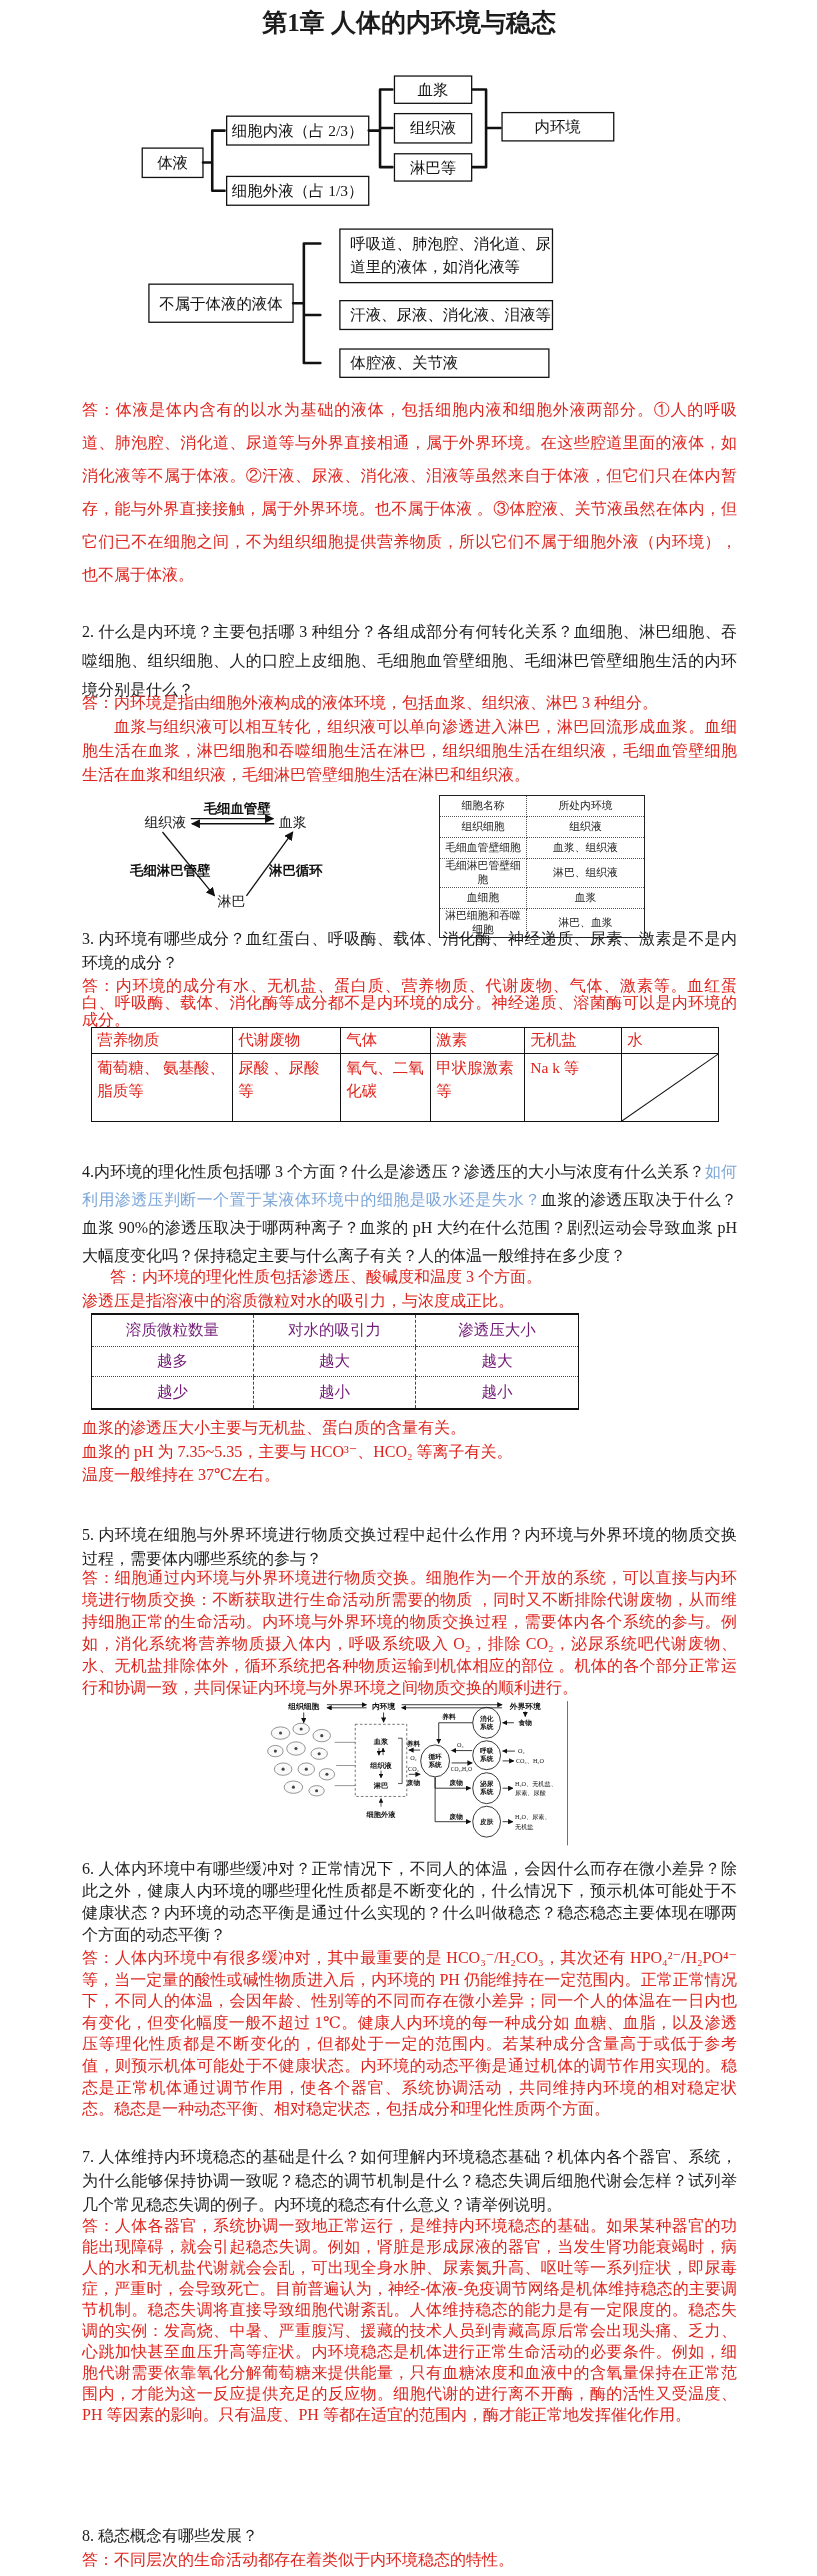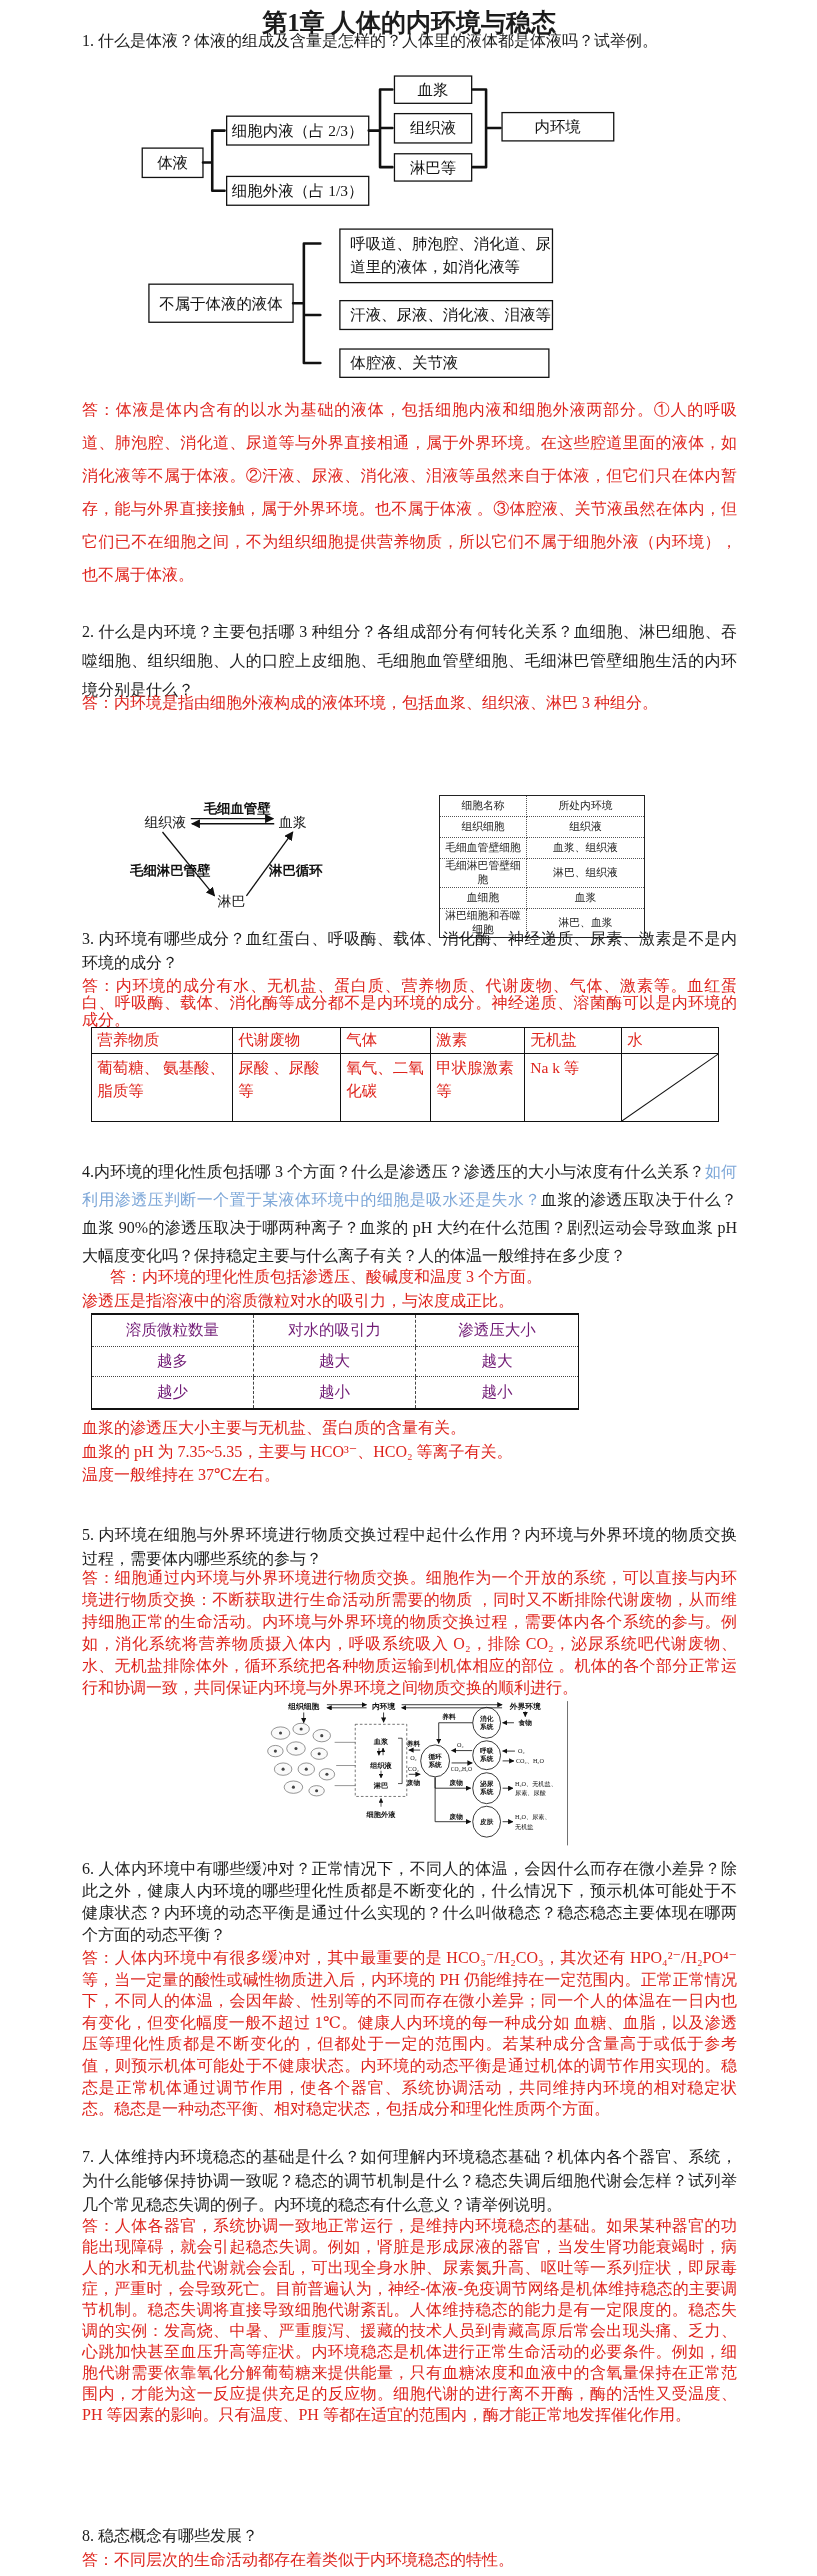--- a/index.html
+++ b/index.html
@@ -35,21 +35,20 @@
   .diagcell{position:relative;}
   .diagcell svg{position:absolute;left:0;top:0;width:100%;height:100%;}
 </style>
 </head>
 <body>
 
 <div id="page">
 
   <div class="abs title" style="left:0;top:6.2px;">第1章 人体的内环境与稳态</div>
 
-  <div class="abs para" style="left:82px;top:31px;width:655px;">1. 什么是体液？体液的组成及含量是怎样的？人体里的液体都是体液吗？试举例。</div>
 
   <svg class="abs dbox" style="left:134px;top:67px;" width="489" height="155" viewBox="0 0 950 300">
     <path class="brace" d="M134 185 H152 M152 123 V240 M152 123 H176 M152 240 H176"></path>
     <path class="brace" d="M456 123 H478 M478 43 V194 M478 43 H502 M478 118 H502 M478 194 H502"></path>
     <path class="brace" d="M658 43 H684 M684 43 V194 M658 194 H684 M684 118 H712"></path>
     <rect x="16" y="157" width="118" height="57"></rect>
     <text x="75" y="196" text-anchor="middle">体液</text>
     <rect x="180" y="95" width="276" height="56"></rect>
     <text x="318" y="133" text-anchor="middle">细胞内液（占 2/3）</text>
     <rect x="180" y="212" width="276" height="56"></rect>
@@ -76,20 +75,21 @@
     <rect x="400" y="239" width="406" height="55"></rect>
     <text x="420" y="276">体腔液、关节液</text>
   </svg>
 
   <div class="abs para red" style="left:82px;top:393px;width:655px;line-height:33px;">答：体液是体内含有的以水为基础的液体，包括细胞内液和细胞外液两部分。①人的呼吸道、肺泡腔、消化道、尿道等与外界直接相通，属于外界环境。在这些腔道里面的液体，如消化液等不属于体液。②汗液、尿液、消化液、泪液等虽然来自于体液，但它们只在体内暂存，能与外界直接接触，属于外界环境。也不属于体液 。③体腔液、关节液虽然在体内，但它们已不在细胞之间，不为组织细胞提供营养物质，所以它们不属于细胞外液（内环境），也不属于体液。</div>
 
   <div class="abs para" style="left:82px;top:617px;width:655px;line-height:29px;">2. 什么是内环境？主要包括哪 3 种组分？各组成部分有何转化关系？血细胞、淋巴细胞、吞噬细胞、组织细胞、人的口腔上皮细胞、毛细胞血管壁细胞、毛细淋巴管壁细胞生活的内环境分别是什么？</div>
 
   <div class="abs" style="left:82px;top:691px;width:655px;">
     <div class="para red" style="line-height:24px;">答：内环境是指由细胞外液构成的液体环境，包括血浆、组织液、淋巴 3 种组分。</div>
+    <div class="para red" style="line-height:24px;text-indent:2em;">血浆与组织液可以相互转化，组织液可以单向渗透进入淋巴，淋巴回流形成血浆。血细胞生活在血浆，淋巴细胞和吞噬细胞生活在淋巴，组织细胞生活在组织液，毛细血管壁细胞生活在血浆和组织液，毛细淋巴管壁细胞生活在淋巴和组织液。</div>
   </div>
 
   <svg class="abs" style="left:129px;top:802px;" width="206" height="111" viewBox="0 0 400 215">
     <defs>
       <marker id="ah" viewBox="0 0 10 10" refX="9" refY="5" markerWidth="7" markerHeight="7" orient="auto-start-reverse">
         <path d="M0 0 L10 5 L0 10 z" fill="#111"></path>
       </marker>
     </defs>
     <text x="145" y="22" style="font-size:26px;font-weight:bold;">毛细血管壁</text>
     <text x="30" y="48" style="font-size:27px;">组织液</text>

